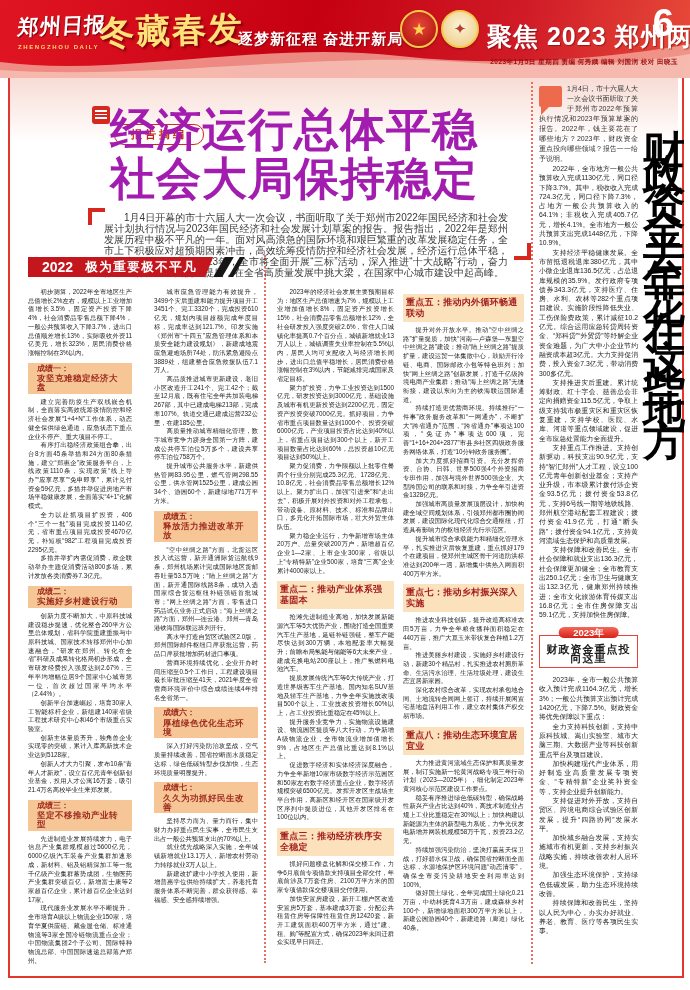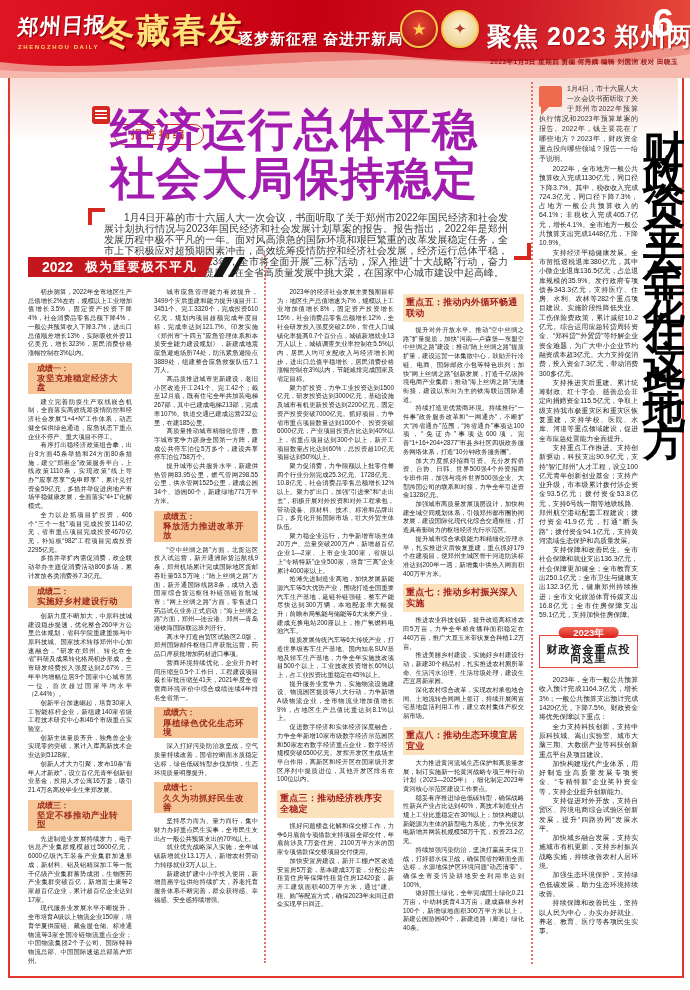--- a/index.html
+++ b/index.html
@@ -196,20 +196,21 @@
       </div>
       <p class="bp">坚持尽力而为、量力而行，集中财力办好重点民生实事，全市民生支出占一般公共预算支出的70%以上。</p>
       <p class="bp">就业优先战略深入实施，全年城镇新增就业13.1万人，新增农村劳动力转移就业3万人以上。</p>
       <p class="bp">新建改扩建中小学投入使用，新增普惠学位供给持续扩大，养老托育服务体系不断完善，群众获得感、幸福感、安全感持续增强。</p>
     </div>
   <div class="col c3">
       <p class="bp">2023年的经济社会发展主要预期目标为：地区生产总值增速为7%，规模以上工业增加值增长8%，固定资产投资增长15%，社会消费品零售总额增长12%，全社会研发投入强度突破2.6%，常住人口城镇化率提高0.7个百分点，城镇新增就业13万人以上，城镇调查失业率控制在5.5%以内，居民人均可支配收入与经济增长同步，进出口总值平稳增长，居民消费价格涨幅控制在3%以内，节能减排完成国家及省定目标。</p>
       <p class="bp">聚力扩投资，力争工业投资达到1500亿元，研发投资达到3000亿元，基础设施及城市有机更新投资达到2200亿元，固定资产投资突破7000亿元。抓好项目，力争省市重点项目数量达到1000个、投资突破6000亿元，产业项目投资占比达到40%以上，省重点项目达到300个以上，新开工项目数量占比达到60%，总投资超10亿元项目达到50%以上。</p>
       <p class="bp">聚力促消费，力争限额以上批零住餐四个行业分别完成25.3亿元、1728亿元、10.8亿元，社会消费品零售总额增长12%以上。聚力扩出口，加强“引进来”和“走出去”，积极开展对外投资和对外工程承包，带动设备、原材料、技术、标准和品牌出口，多元化开拓国际市场，壮大外贸主体队伍。</p>
       <p class="bp">聚力稳企业运行，力争新增市场主体20万户、总量突破200万户，新增超百亿企业1—2家、上市企业300家，省级以上“专精特新”企业500家，培育“三高”企业累计4000家以上。</p>
+      <div class="ph">重点二：推动产业体系强基固本</div>
       <p class="bp">抢滩先进制造业高地，加快发展新能源汽车等5大优势产业，围绕打造全国重要汽车生产基地，延链补链强链，整车产能尽快达到300万辆，本地配套率大幅提升；前瞻布局氢能与储能等6大未来产业，建成充换电站200座以上，推广氢燃料电池汽车。</p>
       <p class="bp">提质发展传统汽车等6大传统产业，打造世界级客车生产基地、国内知名SUV基地及轿车生产基地，力争全年实施技改项目500个以上，工业技改投资增长60%以上，占工业投资比重稳定在45%以上。</p>
       <p class="bp">提升服务业竞争力，实施物流设施建设、物流园区提质等八大行动，力争新增A级物流企业，全市物流业增加值增长9%，占地区生产总值比重达到8.1%以上。</p>
       <p class="bp">促进数字经济和实体经济深度融合，力争全年新增10家市级数字经济示范园区和50家左右数字经济重点企业，数字经济规模突破6500亿元。发挥开发区主战场主平台作用，高新区和经开区在国家级开发区序列中提质进位，其他开发区排名在100位以内。</p>
       <div class="ph">重点三：推动经济秩序安全稳定</div>
       <p class="bp">抓好问题楼盘化解和保交楼工作，力争6月底前专项借款支持项目全部交付，年底前涉及7万套住房、2100万平方米的国家专项借款保交楼项目交付使用。</p>
       <p class="bp">加快安置房建设，新开工棚户区改造安置房5万套，基本建成3万套，分配公共租赁住房等保障性租赁住房12420套，新开工建筑面积400万平方米，通过“建、租、购”等配置方式，确保2023年未回迁群众实现早日回迁。</p>
     </div>
   <div class="col c4">
       <div class="ph">重点五：推动内外循环畅通联动</div>

